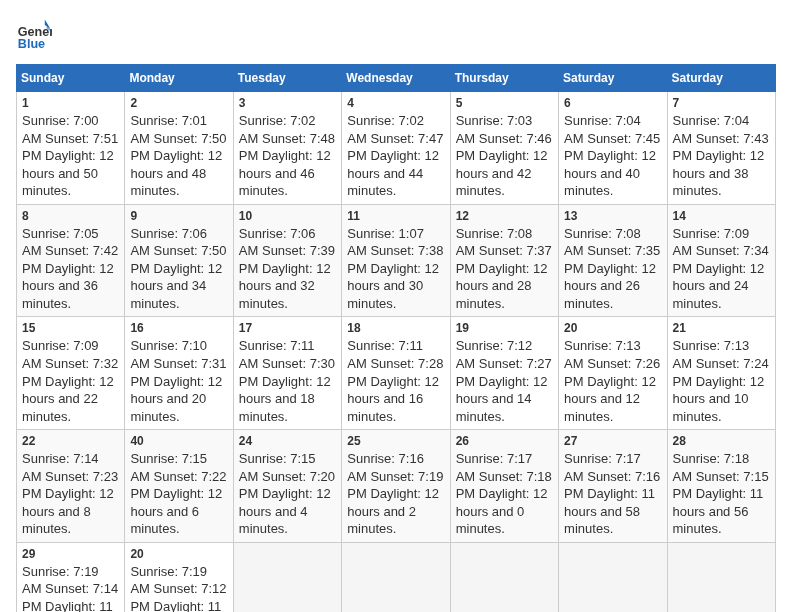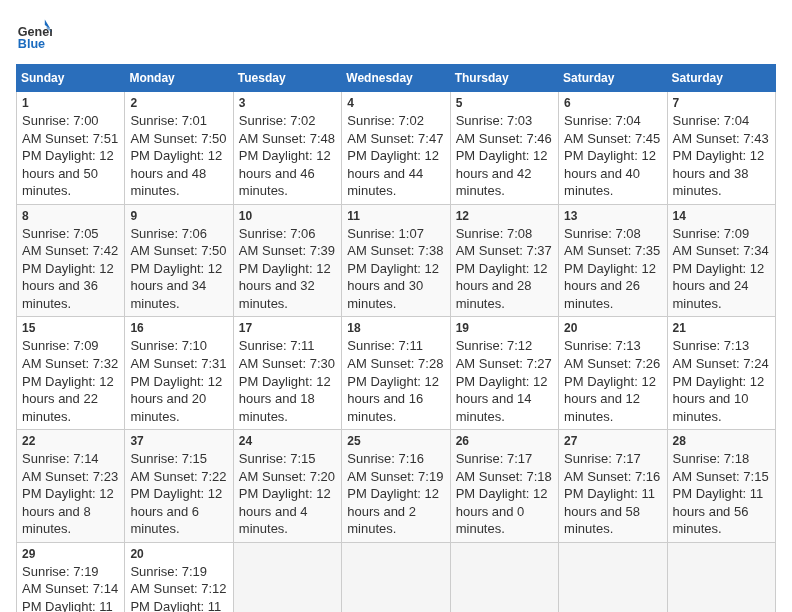--- a/index.html
+++ b/index.html
@@ -268,21 +268,21 @@
       </tr>
       <tr>
         <td>
           <span class="day-number">22</span>
           <div class="day-info">Sunrise: 7:14 AM
 Sunset: 7:23 PM
 Daylight: 12 hours
 and 8 minutes.</div>
         </td>
         <td>
-          <span class="day-number">37</span>
+          <span class="day-number">40</span>
           <div class="day-info">Sunrise: 7:15 AM
 Sunset: 7:22 PM
 Daylight: 12 hours
 and 6 minutes.</div>
         </td>
         <td>
           <span class="day-number">24</span>
           <div class="day-info">Sunrise: 7:15 AM
 Sunset: 7:20 PM
 Daylight: 12 hours

